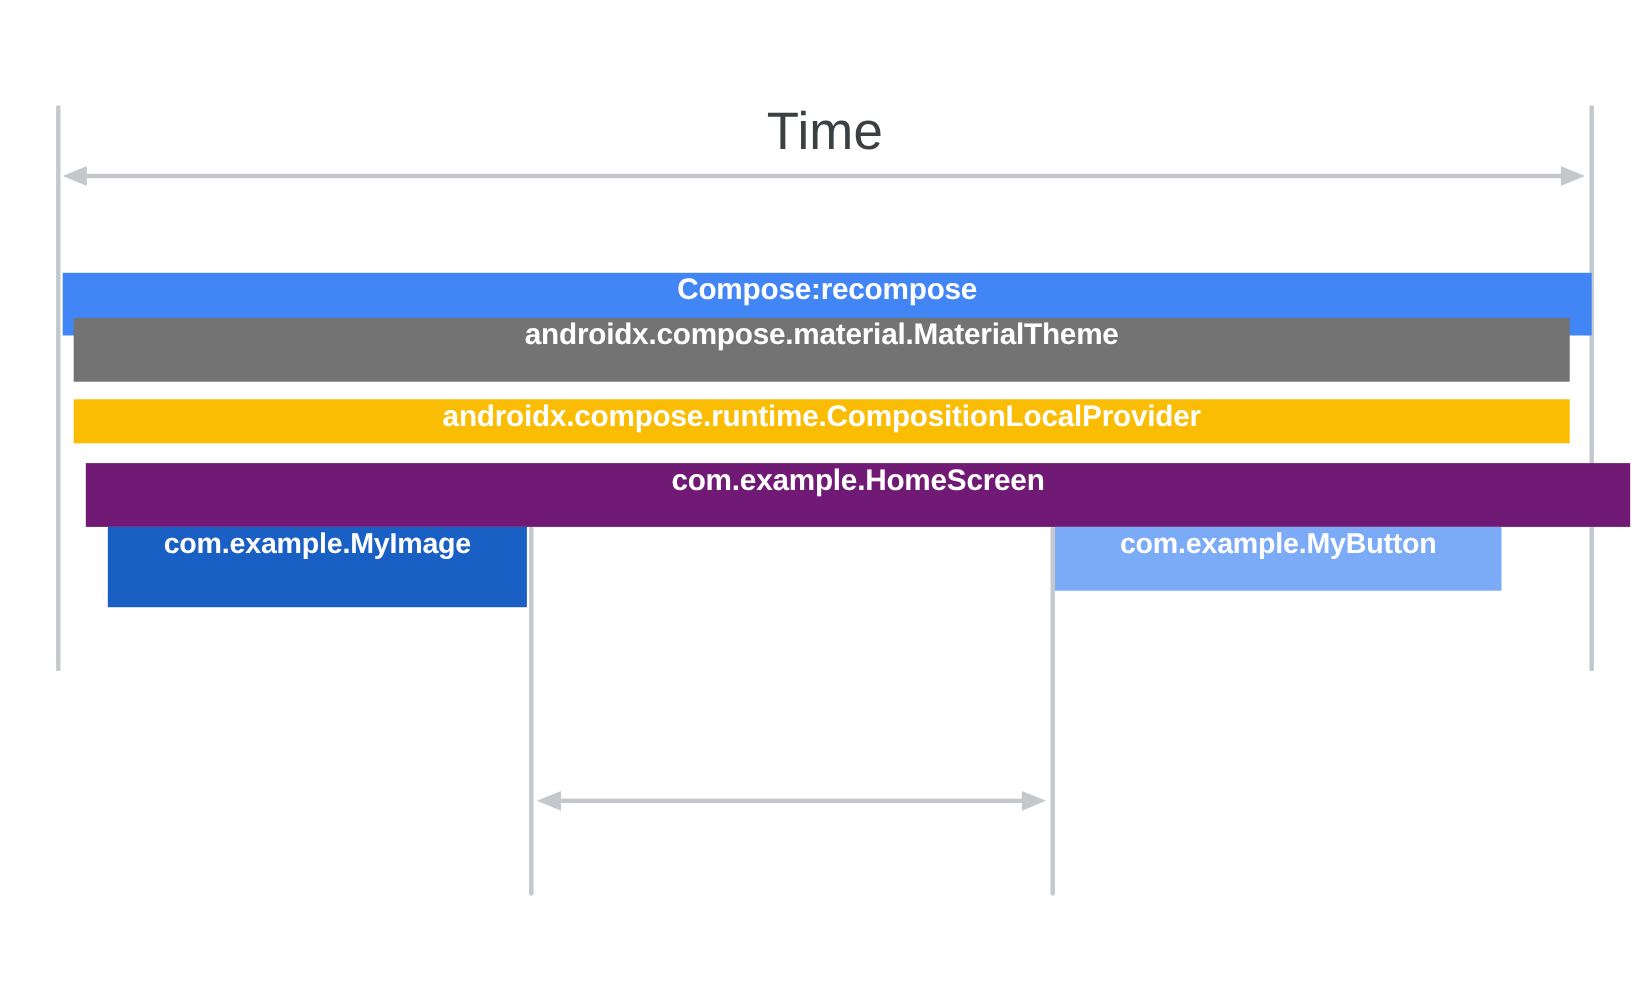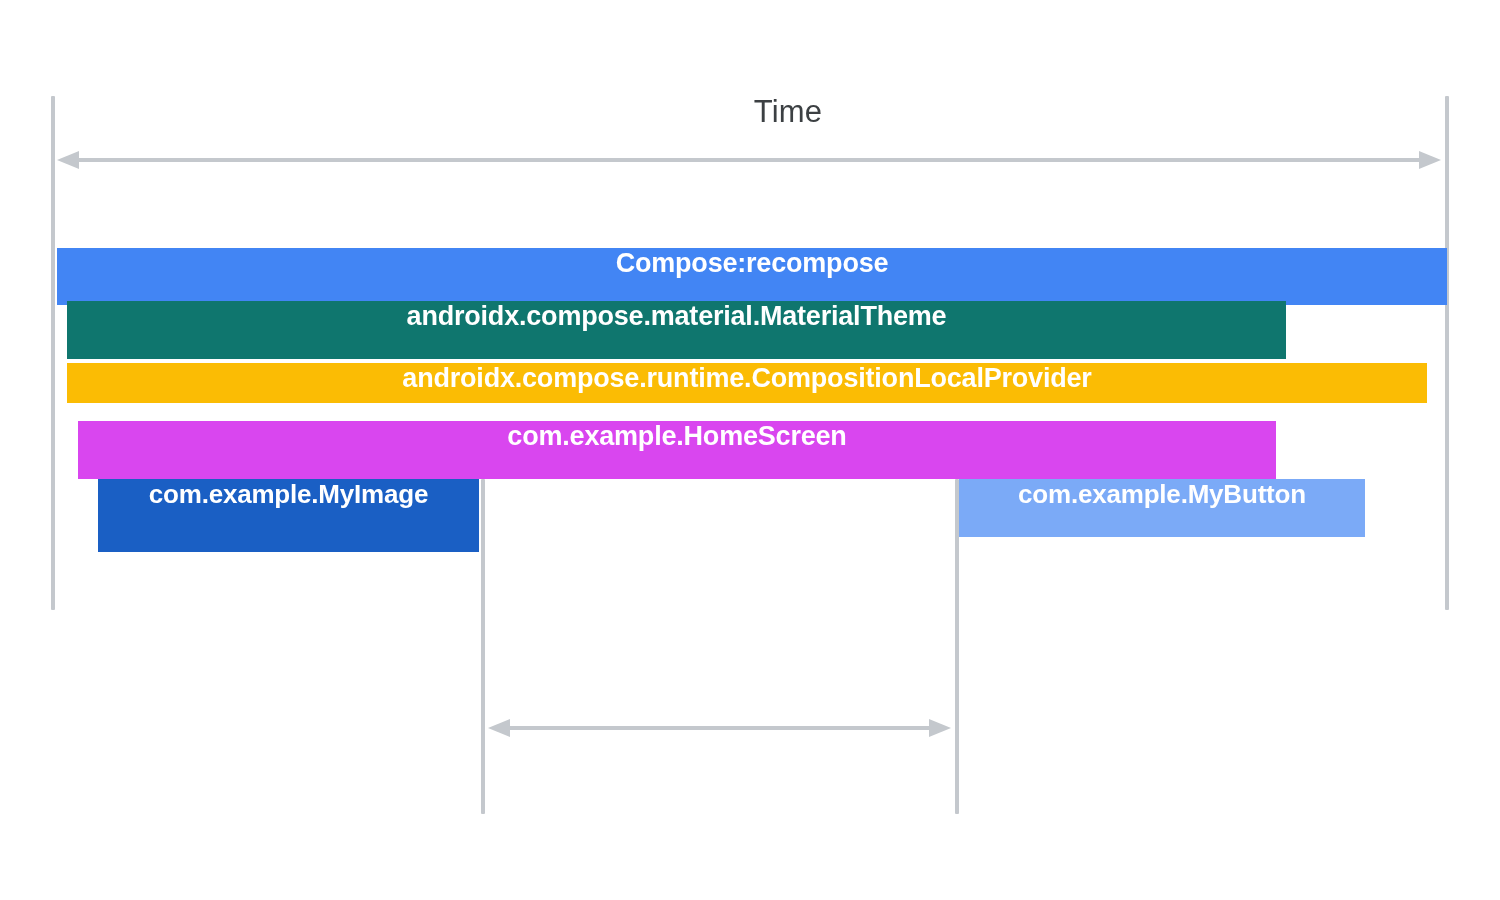--- a/index.html
+++ b/index.html
@@ -52,23 +52,22 @@
   
   .caption {
     position: absolute;
     text-align: center;
     color: #3c4043;
     font-weight: 400;
     letter-spacing: 0.2px;
     white-space: nowrap;
   }
   #title-time {
-    font-size: 31px;
+    font-size: 48px;
     line-height: 1;
-    padding-left: 38px;
   }
   #caption-untraced {
     font-size: 46px;
     line-height: 1;
   }
 
   
   .bar {
     position: absolute;
     display: flex;
@@ -97,29 +96,29 @@
   <div class="arrow-row" style="left:57px; top:151px; width:1384px;">
     <div class="arrow-head left"></div>
     <div class="arrow-line"></div>
     <div class="arrow-head right"></div>
   </div>
 
   <div class="bar" style="left:57px; top:248px; width:1390px; height:57px; background:#4285f4;">
     <span>Compose:recompose</span>
   </div>
 
-  <div class="bar" style="left:67px; top:301px; width:1219px; height:58px; background:#0f766e;">
+  <div class="bar" style="left:67px; top:289px; width:1360px; height:58px; background:#737373;">
     <span>androidx.compose.material.MaterialTheme</span>
   </div>
 
   <div class="bar" style="left:67px; top:363px; width:1360px; height:40px; background:#fbbc04;">
     <span>androidx.compose.runtime.CompositionLocalProvider</span>
   </div>
 
-  <div class="bar" style="left:78px; top:421px; width:1198px; height:58px; background:#d946ef;">
+  <div class="bar" style="left:78px; top:421px; width:1404px; height:58px; background:#701a75;">
     <span>com.example.HomeScreen</span>
   </div>
 
   <div class="bar small" style="left:98px; top:479px; width:381px; height:73px; background:#1a5fc4;">
     <span>com.example.MyImage</span>
   </div>
 
   <div class="bar small" style="left:959px; top:479px; width:406px; height:58px; background:#7baaf7;">
     <span>com.example.MyButton</span>
   </div>

